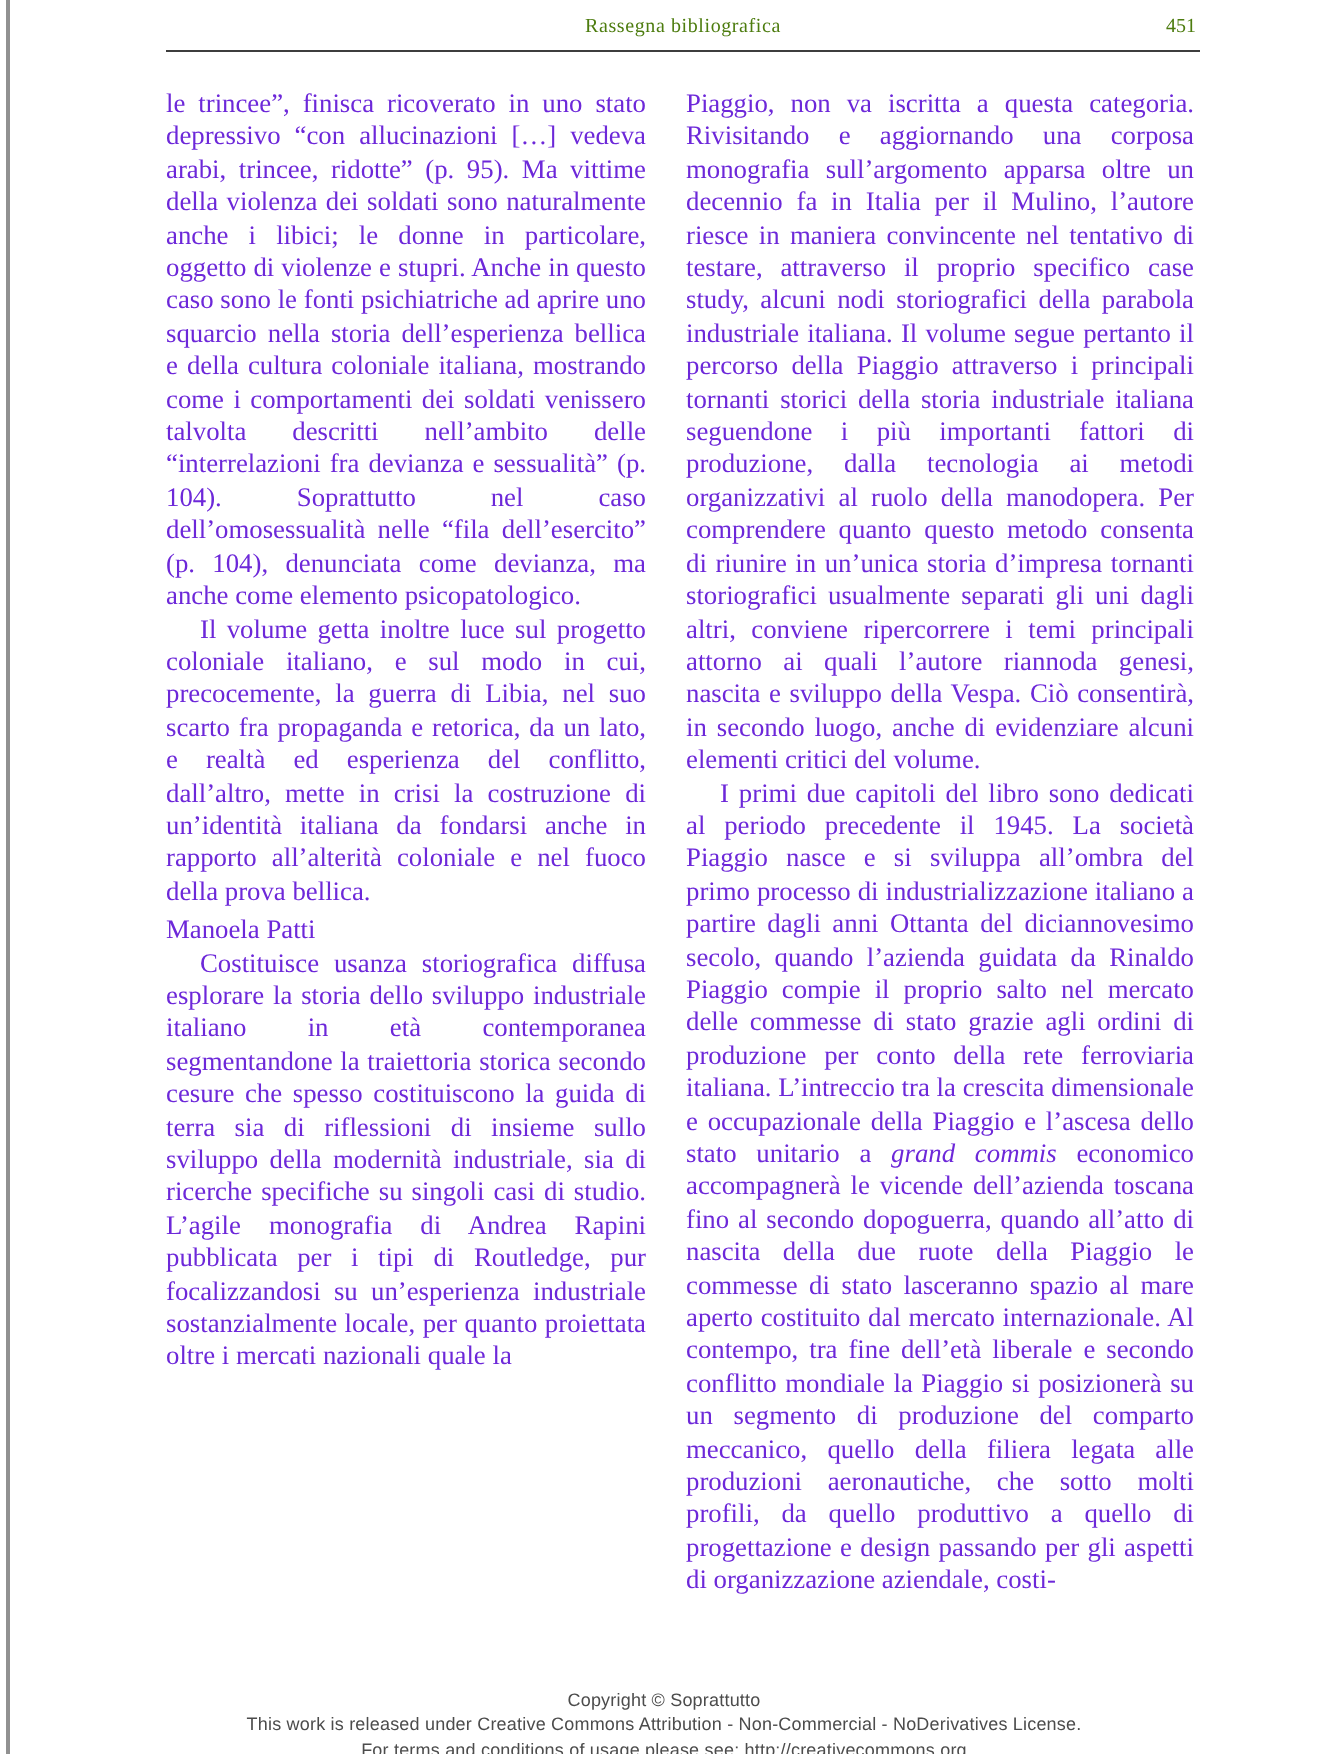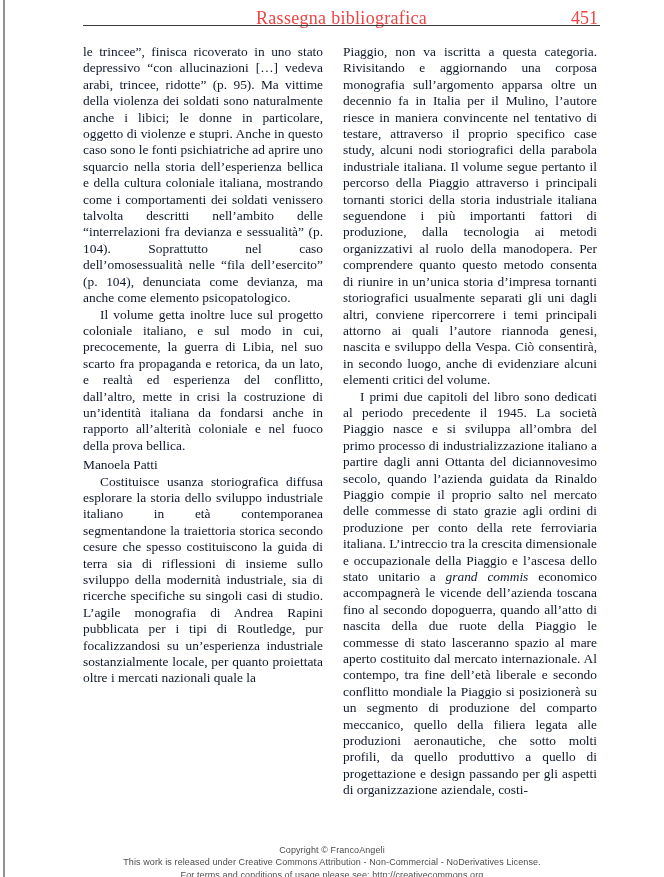--- a/index.html
+++ b/index.html
@@ -28,22 +28,22 @@
     width: 2px;
     height: 877px;
     background: #919191;
   }
   .header {
     position: absolute;
     left: 83px;
     top: 6px;
     width: 517px;
     height: 20px;
-    font-size: 18px;
-    color: #ef4444;
+    font-size: 10px;
+    color: #4d7c0f;
   }
   .header-title {
     position: absolute;
     left: 50%;
     top: 2px;
     transform: translateX(-50%);
     white-space: nowrap;
     letter-spacing: 0.3px;
   }
   .page-number {
@@ -64,21 +64,21 @@
     left: 83px;
     top: 44px;
     width: 514px;
     display: flex;
     gap: 20px;
   }
   .col {
     font-size: 13.4px;
     line-height: 16.4px;
     text-align: justify;
-    color: #0f172a;
+    color: #6d28d9;
   }
   .col-left  { width: 240px; }
   .col-right { width: 254px; }
   .col p { margin: 0; }
   .col .para.indent { text-indent: 17px; }
   .col .signature {
     text-align: left;
     margin-top: 3px;
   }
   .col .heading {
@@ -132,18 +132,18 @@
         <p class="signature"><span>Manoela Patti</span></p>
         <p class="para indent"><span>Costituisce usanza storiografica diffusa esplorare la storia dello sviluppo industriale italiano in età contemporanea segmentandone la traiettoria storica secondo cesure che spesso costituiscono la guida di terra sia di riflessioni di insieme sullo sviluppo della modernità industriale, sia di ricerche specifiche su singoli casi di studio. L’agile monografia di Andrea Rapini pubblicata per i tipi di Routledge, pur focalizzandosi su un’esperienza industriale sostanzialmente locale, per quanto proiettata oltre i mercati nazionali quale la</span></p>
       </div>
     <div class="col col-right">
         <p class="para"><span>Piaggio, non va iscritta a questa categoria. Rivisitando e aggiornando una corposa monografia sull’argomento apparsa oltre un decennio fa in Italia per il Mulino, l’autore riesce in maniera convincente nel tentativo di testare, attraverso il proprio specifico case study, alcuni nodi storiografici della parabola industriale italiana. Il volume segue pertanto il percorso della Piaggio attraverso i principali tornanti storici della storia industriale italiana seguendone i più importanti fattori di produzione, dalla tecnologia ai metodi organizzativi al ruolo della manodopera. Per comprendere quanto questo metodo consenta di riunire in un’unica storia d’impresa tornanti storiografici usualmente separati gli uni dagli altri, conviene ripercorrere i temi principali attorno ai quali l’autore riannoda genesi, nascita e sviluppo della Vespa. Ciò consentirà, in secondo luogo, anche di evidenziare alcuni elementi critici del volume.</span></p>
         <p class="para indent"><span>I primi due capitoli del libro sono dedicati al periodo precedente il 1945. La società Piaggio nasce e si sviluppa all’ombra del primo processo di industrializzazione italiano a partire dagli anni Ottanta del diciannovesimo secolo, quando l’azienda guidata da Rinaldo Piaggio compie il proprio salto nel mercato delle commesse di stato grazie agli ordini di produzione per conto della rete ferroviaria italiana. L’intreccio tra la crescita dimensionale e occupazionale della Piaggio e l’ascesa dello stato unitario a </span><span class="it">grand commis</span><span> economico accompagnerà le vicende dell’azienda toscana fino al secondo dopoguerra, quando all’atto di nascita della due ruote della Piaggio le commesse di stato lasceranno spazio al mare aperto costituito dal mercato internazionale. Al contempo, tra fine dell’età liberale e secondo conflitto mondiale la Piaggio si posizionerà su un segmento di produzione del comparto meccanico, quello della filiera legata alle produzioni aeronautiche, che sotto molti profili, da quello produttivo a quello di progettazione e design passando per gli aspetti di organizzazione aziendale, costi-</span></p>
       </div>
   </div>
 
   <div class="footer">
-    <div>Copyright © FrancoAngeli</div>
+    <div>Copyright © Soprattutto</div>
     <div>This work is released under Creative Commons Attribution - Non-Commercial - NoDerivatives License.</div>
     <div>For terms and conditions of usage please see: http://creativecommons.org</div>
   </div>
 
 </div>
 
 </body></html>

